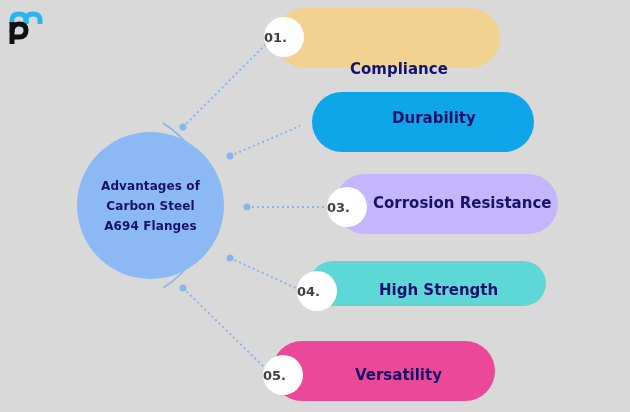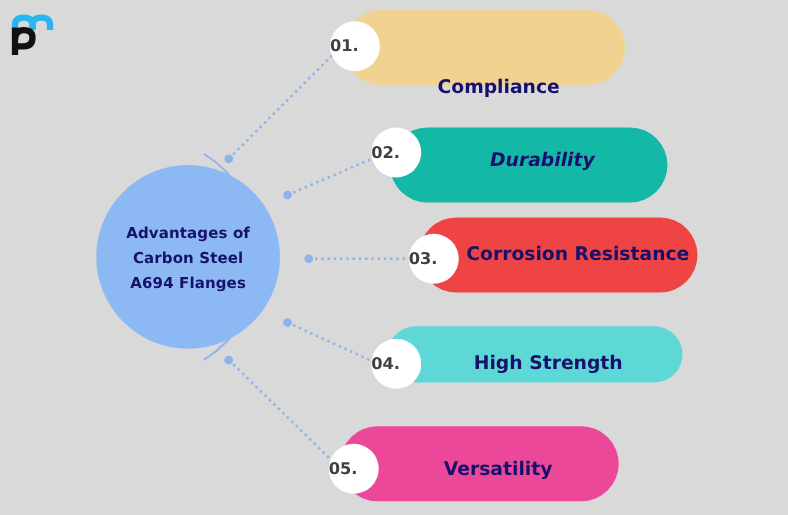--- a/index.html
+++ b/index.html
@@ -77,28 +77,25 @@
     </div>
   </div>
 
   <div class="pill" style="left:275px; top:8px; width:225px; background:#f1d291;">
     <span class="pill-label" style="left:75px; top:24px;margin-top:28px;">Compliance</span>
   </div>
   <div class="num" style="left:264px; top:17px;">
     <span>01.</span>
   </div>
 
-  <div class="pill" style="left:312px; top:102px; width:222px; background:#14b8a6;font-style:italic;">
+  <div class="pill" style="left:312px; top:92px; width:222px; background:#0ea5e9;">
     <span class="pill-label" style="left:80px; top:17px;">Durability</span>
   </div>
-  <div class="num" style="left:297px; top:102px;">
-    <span>02.</span>
-  </div>
 
-  <div class="pill" style="left:335px; top:174px; width:223px; background:#ef4444;">
+  <div class="pill" style="left:335px; top:174px; width:223px; background:#c4b5fd;">
     <span class="pill-label" style="left:38px; top:20px;">Corrosion Resistance</span>
   </div>
   <div class="num" style="left:327px; top:187px;">
     <span>03.</span>
   </div>
 
   <div class="pill" style="left:310px; top:261px; width:236px; height:45px; border-radius:32px; background:#5ed7d7;">
     <span class="pill-label" style="left:69px; top:20px;">High Strength</span>
   </div>
   <div class="num" style="left:297px; top:271px;">

